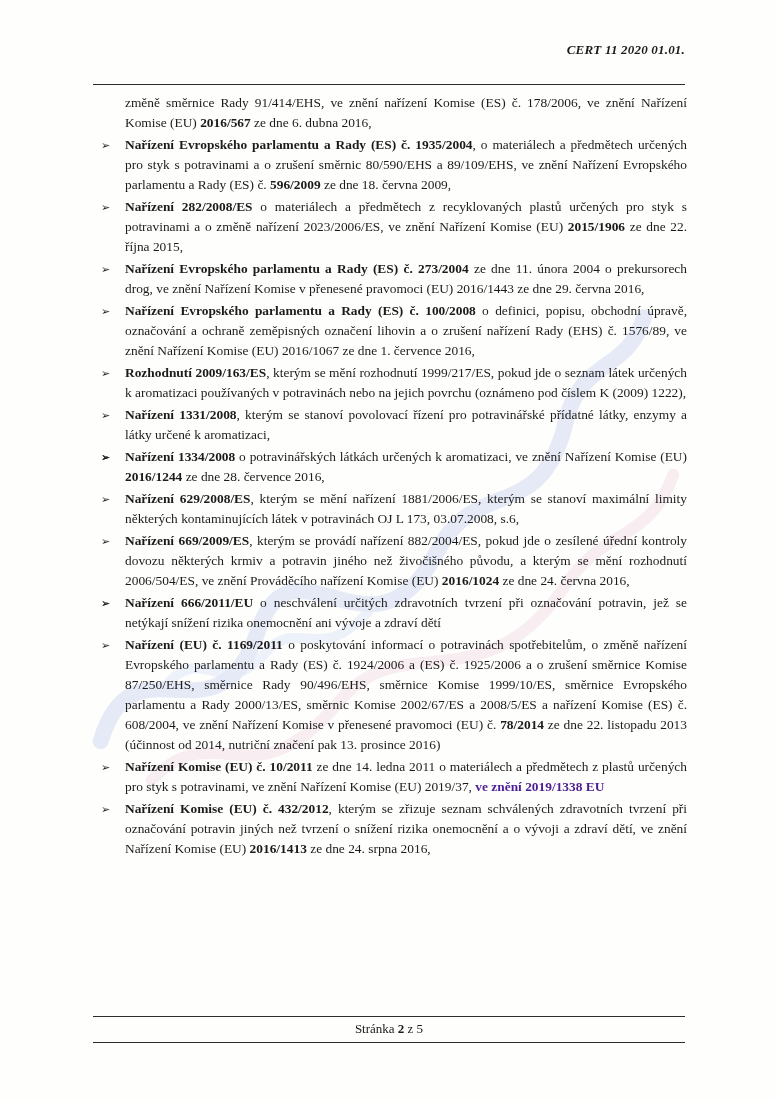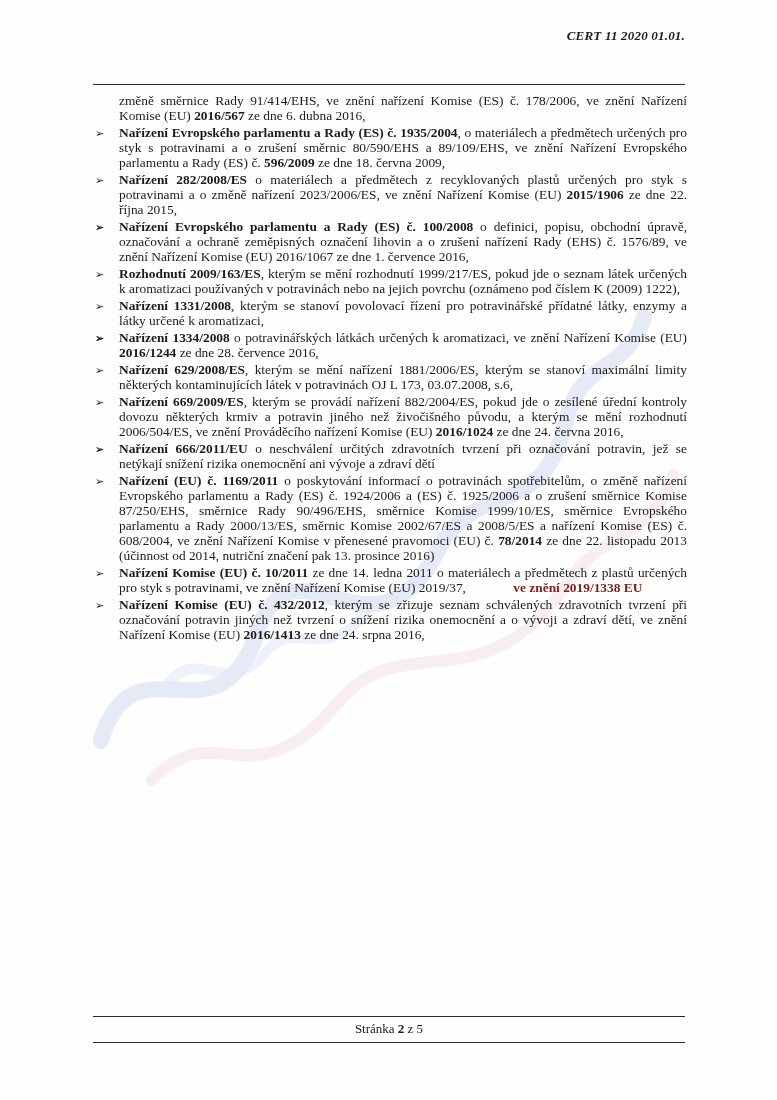--- a/index.html
+++ b/index.html
@@ -9,43 +9,43 @@
     width: 777px;
     height: 1100px;
     margin: 0 auto;
     background: #fefefdff;
     font-family: "Liberation Serif", serif;
     color: #1b1b1b;
     overflow: hidden;
   }
   .doc-header {
     position: absolute;
-    top: 28px;
+    top: 42px;
     right: 92px;
     font-size: 13px;
     font-style: italic;
     font-weight: 700;
     letter-spacing: 0.2px;
   }
   .header-rule {
     position: absolute;
     top: 84px;
     left: 93px;
     right: 92px;
     margin: 0;
     border: 0;
     border-top: 1.4px solid #2b2b2b;
   }
   .doc-body {
     position: absolute;
     top: 93px;
-    left: 77px;
+    left: 83px;
     right: 90px;
     font-size: 13.4px;
-    line-height: 15px;
+    line-height: 20px;
     text-align: justify;
   }
   .intro {
     margin: 0 0 2px 42px;
   }
   .item {
     position: relative;
     padding-left: 42px;
     margin-bottom: 2px;
   }
@@ -103,33 +103,33 @@
     <span>CERT 11 2020 01.01.</span>
   </div>
 
   <hr class="header-rule">
 
   <div class="doc-body">
     <p class="intro"><span>změně směrnice Rady 91/414/EHS, ve znění nařízení Komise (ES) č. 178/2006, ve znění Nařízení Komise (EU) </span><span class="b">2016/567</span><span> ze dne 6. dubna 2016,</span></p>
     <div>
         <div class="item"><span class="bullet">➢</span><span><span class="b">Nařízení Evropského parlamentu a Rady (ES) č. 1935/2004</span><span>, o materiálech a předmětech určených pro styk s potravinami a o zrušení směrnic 80/590/EHS a 89/109/EHS, ve znění Nařízení Evropského parlamentu a Rady (ES) č. </span><span class="b">596/2009</span><span> ze dne 18. června 2009,</span></span></div>
         <div class="item"><span class="bullet">➢</span><span><span class="b">Nařízení 282/2008/ES</span><span> o materiálech a předmětech z recyklovaných plastů určených pro styk s potravinami a o změně nařízení 2023/2006/ES, ve znění Nařízení Komise (EU) </span><span class="b">2015/1906</span><span> ze dne 22. října 2015,</span></span></div>
-        <div class="item"><span class="bullet">➢</span></div>
+        <div class="item"><span class="bullet">➢</span><span><span class="b">Nařízení Evropského parlamentu a Rady (ES) č. 273/2004</span><span> ze dne 11. února 2004 o prekursorech drog, ve znění Nařízení Komise v přenesené pravomoci (EU) 2016/1443 ze dne 29. června 2016,</span></span></div>
         <div class="item"><span class="bullet">➢</span><span><span class="b">Nařízení Evropského parlamentu a Rady (ES) č. 100/2008</span><span> o definici, popisu, obchodní úpravě, označování a ochraně zeměpisných označení lihovin a o zrušení nařízení Rady (EHS) č. 1576/89, ve znění Nařízení Komise (EU) 2016/1067 ze dne 1. července 2016,</span></span></div>
         <div class="item"><span class="bullet">➢</span><span><span class="b">Rozhodnutí 2009/163/ES</span><span>, kterým se mění rozhodnutí 1999/217/ES, pokud jde o seznam látek určených k aromatizaci používaných v potravinách nebo na jejich povrchu (oznámeno pod číslem K (2009) 1222),</span></span></div>
         <div class="item"><span class="bullet">➢</span><span><span class="b">Nařízení 1331/2008</span><span>, kterým se stanoví povolovací řízení pro potravinářské přídatné látky, enzymy a látky určené k aromatizaci,</span></span></div>
         <div class="item"><span class="bullet">➢</span></div>
         <div class="item"><span class="bullet">➢</span></div>
         <div class="item"><span class="bullet">➢</span><span><span class="b">Nařízení 1334/2008</span><span> o potravinářských látkách určených k aromatizaci, ve znění Nařízení Komise (EU) </span><span class="b">2016/1244</span><span> ze dne 28. července 2016,</span></span></div>
         <div class="item"><span class="bullet">➢</span><span><span class="b">Nařízení 629/2008/ES</span><span>, kterým se mění nařízení 1881/2006/ES, kterým se stanoví maximální limity některých kontaminujících látek v potravinách OJ L 173, 03.07.2008, s.6,</span></span></div>
         <div class="item"><span class="bullet">➢</span><span><span class="b">Nařízení 669/2009/ES</span><span>, kterým se provádí nařízení 882/2004/ES, pokud jde o zesílené úřední kontroly dovozu některých krmiv a potravin jiného než živočišného původu, a kterým se mění rozhodnutí 2006/504/ES, ve znění Prováděcího nařízení Komise (EU) </span><span class="b">2016/1024</span><span> ze dne 24. června 2016,</span></span></div>
         <div class="item"><span class="bullet">➢</span></div>
         <div class="item"><span class="bullet">➢</span><span><span class="b">Nařízení 666/2011/EU</span><span> o neschválení určitých zdravotních tvrzení při označování potravin, jež se netýkají snížení rizika onemocnění ani vývoje a zdraví dětí</span></span></div>
         <div class="item"><span class="bullet">➢</span><span><span class="b">Nařízení (EU) č. 1169/2011</span><span>  o poskytování informací o potravinách spotřebitelům, o změně nařízení Evropského parlamentu a Rady (ES) č. 1924/2006 a (ES) č. 1925/2006 a o zrušení směrnice Komise 87/250/EHS, směrnice Rady 90/496/EHS, směrnice Komise 1999/10/ES, směrnice Evropského parlamentu a Rady 2000/13/ES, směrnic Komise 2002/67/ES a 2008/5/ES a nařízení Komise (ES) č. 608/2004, ve znění Nařízení Komise v přenesené pravomoci (EU) č. </span><span class="b">78/2014</span><span> ze dne 22. listopadu 2013 (účinnost od 2014, nutriční značení pak 13. prosince 2016)</span></span></div>
-        <div class="item"><span class="bullet">➢</span><span><span class="b">Nařízení Komise (EU) č. 10/2011</span><span> ze dne 14. ledna 2011 o materiálech a předmětech z plastů určených pro styk s potravinami, ve znění Nařízení Komise (EU) 2019/37, </span><span class="b" style="color: #7f1d1d; margin-left: 44px;">ve znění 2019/1338 EU</span></span></div>
+        <div class="item"><span class="bullet">➢</span><span><span class="b">Nařízení Komise (EU) č. 10/2011</span><span> ze dne 14. ledna 2011 o materiálech a předmětech z plastů určených pro styk s potravinami, ve znění Nařízení Komise (EU) 2019/37, </span><span class="b" style="color: #4c1d95;">ve znění 2019/1338 EU</span></span></div>
         <div class="item"><span class="bullet">➢</span><span><span class="b">Nařízení Komise (EU) č. 432/2012</span><span>, kterým se zřizuje seznam schválených zdravotních tvrzení při označování potravin jiných než tvrzení o snížení rizika onemocnění a o vývoji a zdraví dětí, ve znění Nařízení Komise (EU) </span><span class="b">2016/1413</span><span> ze dne 24. srpna 2016,</span></span></div>
       </div>
   </div>
 
   <div class="doc-footer">
     <hr class="footer-rule">
     <p class="footer-text"><span>Stránka </span><span class="b">2</span><span> z 5</span></p>
     <hr class="footer-rule">
   </div>
 

